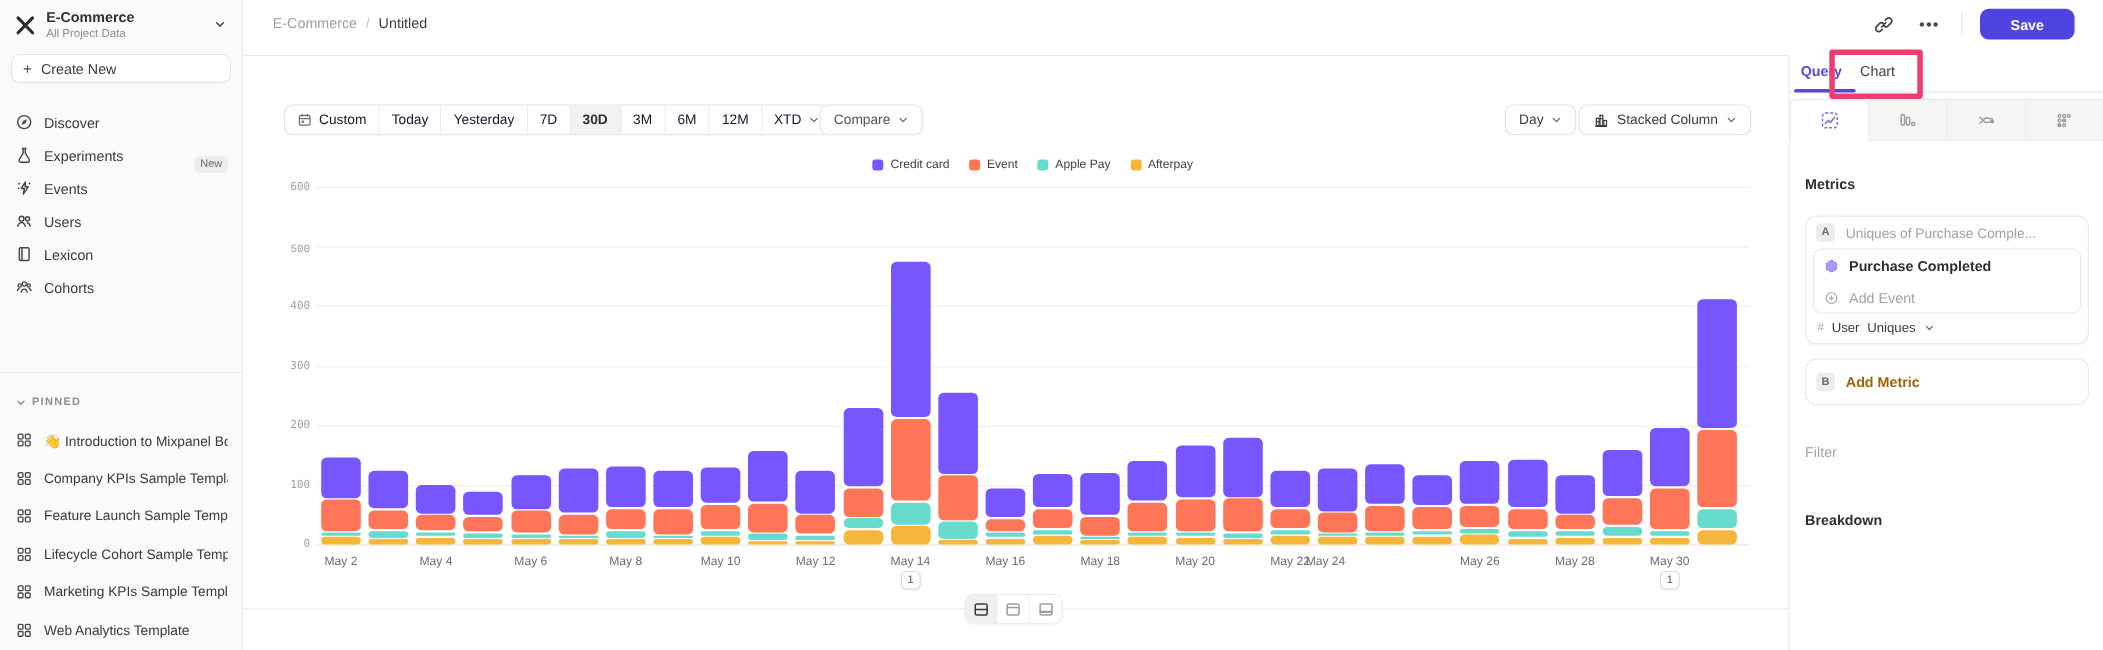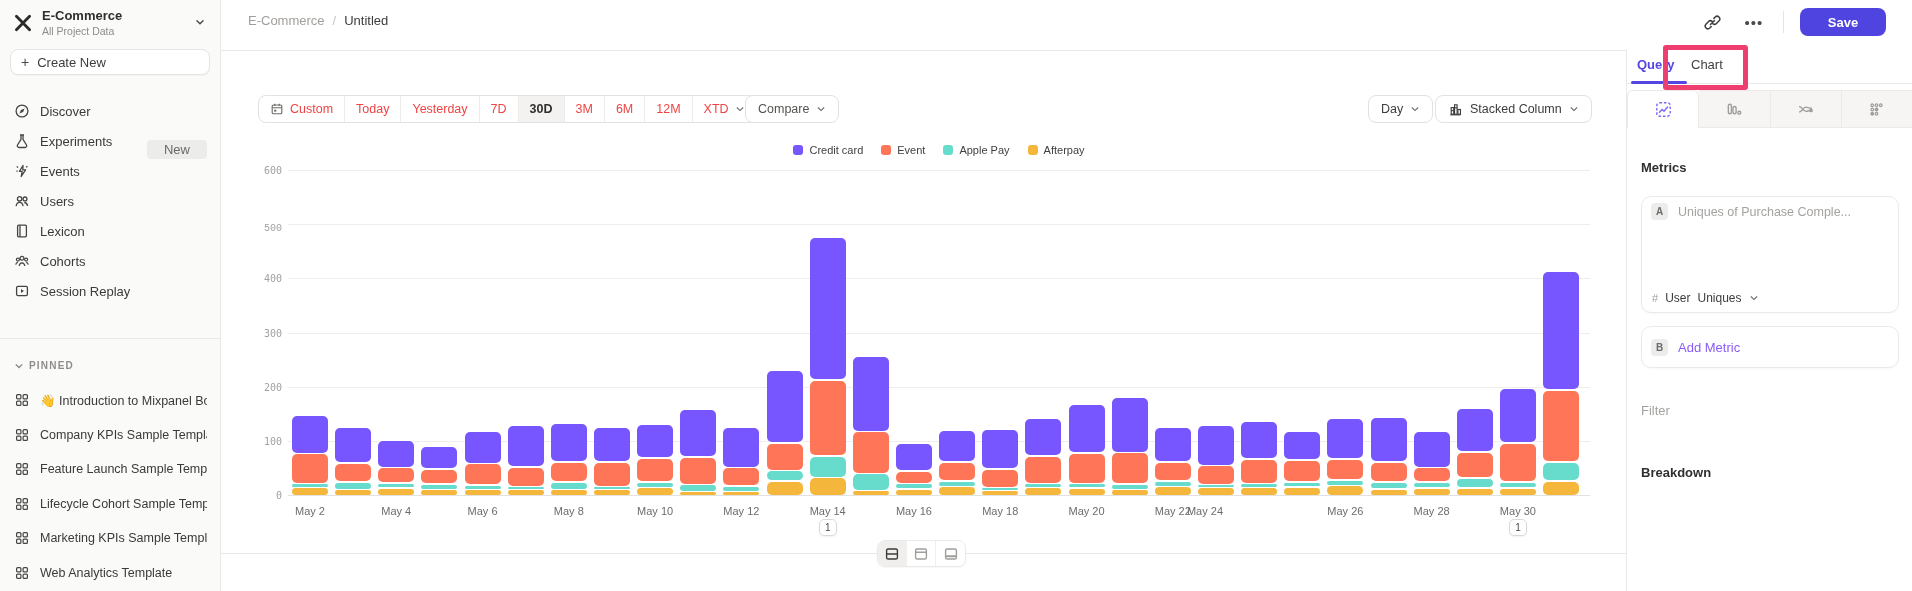--- a/index.html
+++ b/index.html
@@ -16,42 +16,42 @@
   .sb-head-chev { position:absolute; right:14px; top:15px; width:14px; height:14px; }
   .create-btn { position:absolute; left:10px; top:49px; width:200px; height:26px; background:#fff; border:1px solid #e5e4e2; border-radius:8px; box-shadow:0 1px 1px rgba(0,0,0,.03); display:flex; align-items:center; gap:8px; padding:0 10px; font-size:13px; color:#3c3c3c; cursor:pointer; }
   .create-plus { font-size:14px; color:#4a4a4a; line-height:1; }
   .sb-menu { position:absolute; left:0; top:96px; width:221px; }
   .sb-item { height:30px; display:flex; align-items:center; gap:10px; padding:0 14px; font-size:13px; color:#3a3a3a; cursor:pointer; }
   .sb-item.pinned-item { height:34.5px; font-size:12.5px; white-space:nowrap; overflow:hidden; }
   .sb-ico { width:16px; height:16px; flex:none; display:inline-flex; }
   .sb-ico svg { width:16px; height:16px; }
   .sb-label { white-space:nowrap; overflow:hidden; }
   .sb-short { margin-left:auto; font-size:11px; color:#a5a3a0; }
-  .sb-badge { margin-left:auto; font-size:13px; color:#6b6b6b; background:#ececeb; border-radius:4px; padding:2px 17px;margin-top:16px; }
+  .sb-badge { margin-left:auto; font-size:10px; color:#6b6b6b; background:#ececeb; border-radius:4px; padding:2px 5px;margin-top:16px; }
   .sb-div { position:absolute; left:0; top:338px; width:221px; height:1px; background:#e9e8e6; }
   .pinned-head { position:absolute; left:14px; top:360px; display:flex; align-items:center; gap:5px; font-size:10px; letter-spacing:1.2px; color:#8f8d8a; font-weight:bold; cursor:pointer; }
   .pinned-head svg { width:10px; height:10px; }
   .sb-pinned { position:absolute; left:0; top:383px; width:221px; }
 
   
   .topbar-divider { position:absolute; left:221px; top:50px; right:0; height:1px; background:#e9e8e6; }
   .breadcrumb { position:absolute; left:248px; top:13px; font-size:13px; display:flex; gap:8px; align-items:center; }
   .bc-parent { color:#a09e9b; cursor:pointer; }
   .bc-sep { color:#c7c5c2; }
   .bc-current { color:#3c3c3c; }
   .top-actions { position:absolute; right:26px; top:8px; display:flex; align-items:center; gap:16px; }
   .icon-btn { width:26px; height:26px; display:flex; align-items:center; justify-content:center; cursor:pointer; }
   .icon-btn svg { width:17px; height:17px; }
   .dots { font-size:15px; color:#4a4a4a; letter-spacing:1px; }
   .vdiv { width:1px; height:22px; background:#e5e4e2; }
   .save-btn { width:86px; height:28px; background:#4F44E0; color:#fff; font-size:13px; font-weight:bold; border:none; border-radius:8px; cursor:pointer; }
 
   
   .seg-group { position:absolute; left:258px; top:95px; height:28px; display:flex; border:1px solid #e3e2e0; border-radius:8px; background:#fff; overflow:hidden; }
-  .seg { display:flex; align-items:center; justify-content:center; gap:6px; padding:0 11px; font-size:12.5px; color:#ef4444; border-right:1px solid #ececea; cursor:pointer; white-space:nowrap; }
+  .seg { display:flex; align-items:center; justify-content:center; gap:6px; padding:0 11px; font-size:12.5px; color:#0f172a; border-right:1px solid #ececea; cursor:pointer; white-space:nowrap; }
   .seg:last-child { border-right:none; }
   .seg.active { background:#f3f2f0; color:#2f2f2f; font-weight:bold; }
   .seg-ico svg { width:14px; height:14px; display:block; }
   .seg-chev svg { width:10px; height:10px; display:block; }
   .pill-btn { position:absolute; top:95px; height:28px; display:flex; align-items:center; gap:7px; padding:0 12px; border:1px solid #e3e2e0; border-radius:8px; background:#fff; font-size:12.5px; color:#3c3c3c; cursor:pointer; white-space:nowrap; }
   .pill-btn .chev svg { width:10px; height:10px; display:block; }
   .pill-btn .mini-ico svg { width:15px; height:15px; display:block; }
   #compare-btn { left:745px; color:#55534f; }
   #granularity-btn { left:1368px; }
   #chart-type-btn { left:1435px; }
@@ -103,21 +103,21 @@
   .event-row .hex svg { width:14px; height:14px; display:block; }
   .event-name { font-size:13px; font-weight:bold; color:#2f2f2f; }
   .addevent-label { font-size:13px; color:#a5a3a0; }
   .cplus svg { width:14px; height:14px; display:block; }
   .agg-row { position:absolute; left:10px; top:94px; display:flex; align-items:center; gap:7px; font-size:12px; cursor:pointer; }
   .agg-hash { color:#a3a19e; font-size:11px; }
   .agg-entity,.agg-type { color:#3c3c3c; }
   .agg-row svg { width:10px; height:10px; display:block; }
   .metric-b { top:276px; height:42px; display:flex; align-items:center; }
   .metric-b .metric-row { width:100%; }
-  .addmetric-label { font-size:13px; font-weight:normal; color:#8b5cf6; }
+  .addmetric-label { font-size:13px; font-weight:bold; color:#a16207; }
   .breakdown-card { top:444px; height:40px; display:flex; align-items:center; }
   .bd-row { width:100%; display:flex; align-items:center; gap:9px; padding:0 11px; }
   .bd-aa { font-size:11px; color:#a3a19e; }
   .bd-name { font-size:13px; font-weight:bold; color:#2f2f2f; }
   .bd-dots { margin-left:auto; color:#a3a19e; font-size:13px; cursor:pointer; }
 
   
   .anno-box { position:absolute; left:1663px; top:45px; width:85px; height:45px; border:5px solid #EE3D6F; border-radius:3px; z-index:50; pointer-events:none; }
 </style>
 </head>
@@ -199,29 +199,20 @@
         <div class="sb-item">
           <span class="sb-ico">
             <svg viewBox="0 0 16 16" fill="none" stroke="#454545" stroke-width="1.2">
               <circle cx="8" cy="5.2" r="1.9"></circle>
               <circle cx="3.9" cy="6.6" r="1.5"></circle>
               <circle cx="12.1" cy="6.6" r="1.5"></circle>
               <path d="M5.2 13c.3-2 1.4-3.2 2.8-3.2s2.5 1.2 2.8 3.2M1.7 11.6c.3-1.4 1.1-2.3 2.2-2.3M14.3 11.6c-.3-1.4-1.1-2.3-2.2-2.3"></path>
             </svg>
           </span>
           <span class="sb-label">Cohorts</span>
-        </div>
-        <div class="sb-item">
-          <span class="sb-ico">
-            <svg viewBox="0 0 16 16" fill="none" stroke="#454545" stroke-width="1.3">
-              <rect x="2.6" y="3.4" width="10.8" height="9.2" rx="1.4"></rect>
-              <path d="M7 6.1l2.9 1.9L7 9.9z" fill="#454545" stroke="none"></path>
-            </svg>
-          </span>
-          <span class="sb-label">Session Replay</span>
         </div>
       </div>
 
     <div class="sb-div"></div>
 
     <div class="pinned-head">
       <svg viewBox="0 0 16 16">
           <path d="M3.5 6l4.5 4.5L12.5 6" stroke="#8f8d8a" stroke-width="2" fill="none" stroke-linecap="round"></path>
         </svg>
       <span>PINNED</span>
@@ -635,20 +626,39 @@
     <div class="rp-sec-head" style="top:109px">
       <span>Metrics</span>
       <span class="rp-plus">+</span>
     </div>
 
     <div class="card metric-a">
       <div class="metric-row" style="height:29px">
         <span class="letter-badge">A</span>
         <span class="metric-name">Uniques of Purchase Comple...</span>
       </div>
+      <div class="event-card">
+        <div class="event-row">
+          <span class="hex">
+            <svg viewBox="0 0 16 16">
+                <polygon points="8,1.8 13.4,4.9 13.4,11.1 8,14.2 2.6,11.1 2.6,4.9" fill="#a99afb" stroke="#8472f5" stroke-width="1.1" stroke-dasharray="2 1.3"></polygon>
+              </svg>
+          </span>
+          <span class="event-name">Purchase Completed</span>
+        </div>
+        <div class="event-row">
+          <span class="cplus">
+            <svg viewBox="0 0 16 16" fill="none" stroke="#a3a19e" stroke-width="1.2">
+                <circle cx="8" cy="8" r="5.6"></circle>
+                <path d="M8 5.4v5.2M5.4 8h5.2"></path>
+              </svg>
+          </span>
+          <span class="addevent-label">Add Event</span>
+        </div>
+      </div>
       <div class="agg-row">
         <span class="agg-hash">#</span>
         <span class="agg-entity">User</span>
         <span class="agg-type">Uniques</span>
         <svg viewBox="0 0 16 16">
             <path d="M3.5 6l4.5 4.5L12.5 6" stroke="#6e6c69" stroke-width="1.8" fill="none" stroke-linecap="round"></path>
           </svg>
       </div>
     </div>
 

